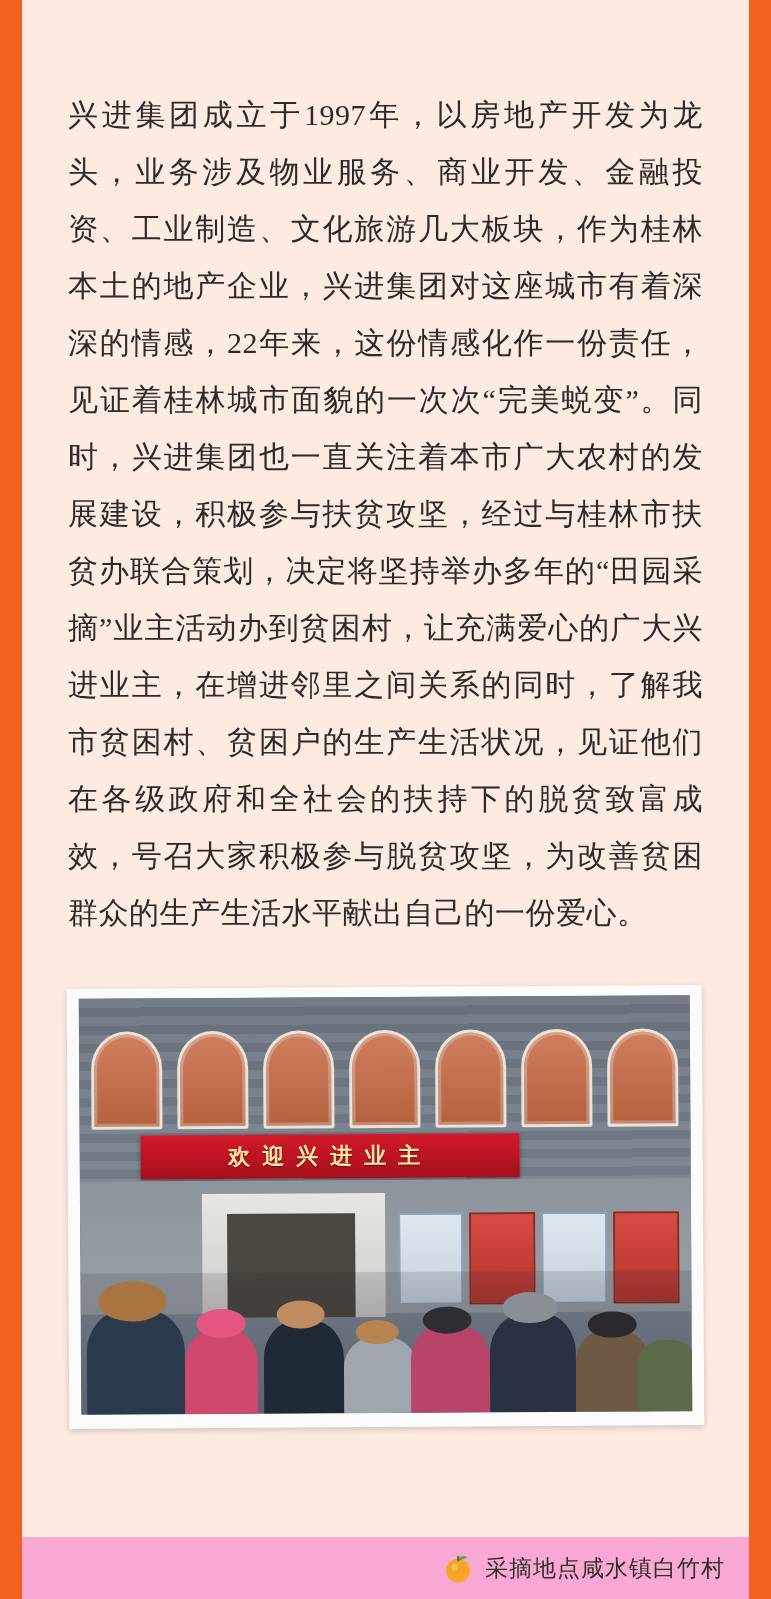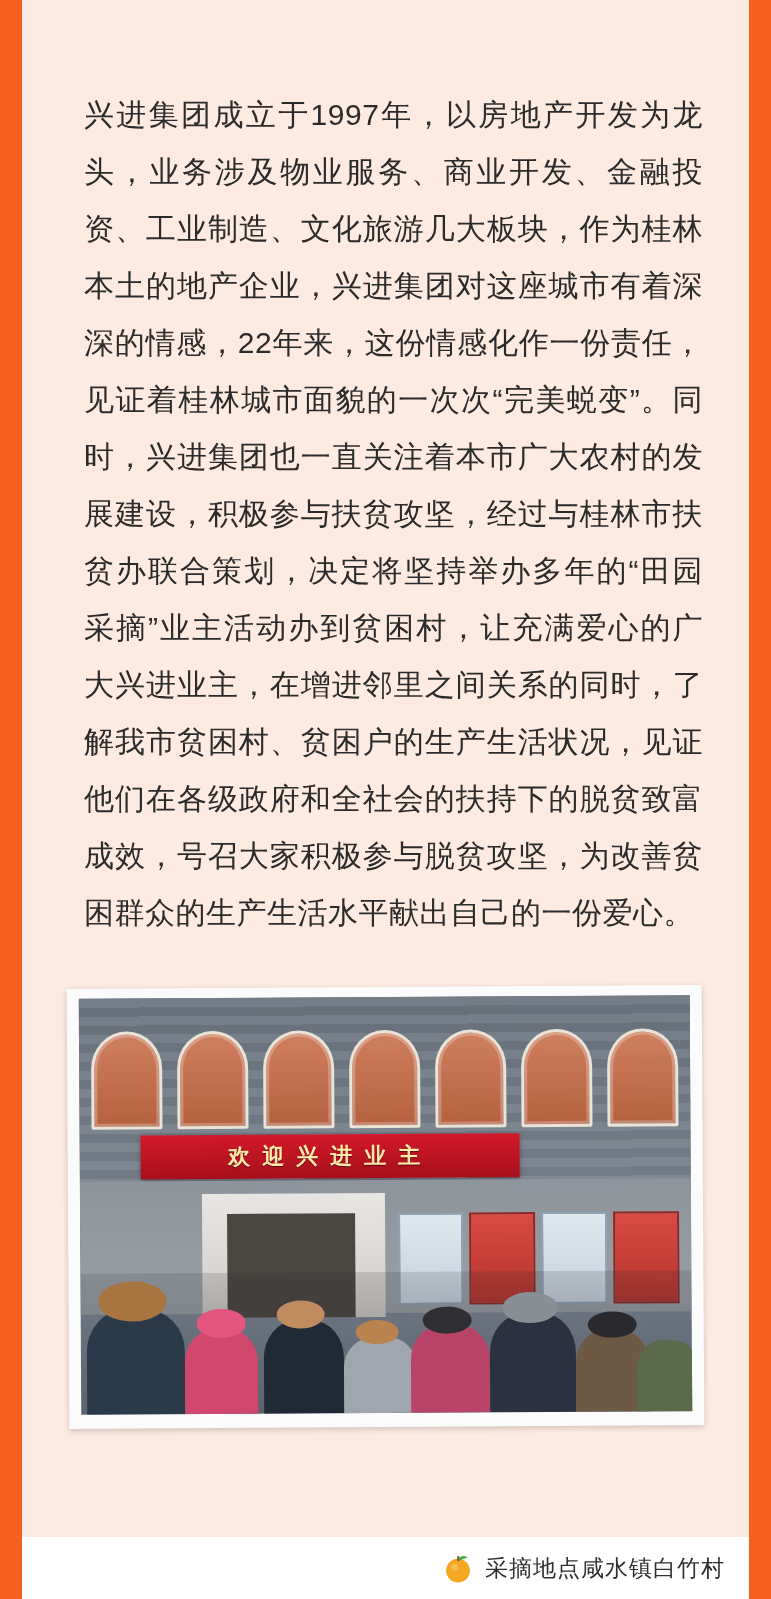--- a/index.html
+++ b/index.html
@@ -41,23 +41,22 @@
     position: relative;
     padding: 56px 46px 0 46px;
     box-sizing: border-box;
   }
   .body-text {
     font-size: 30px;
     line-height: 57px;
     color: #2b2b2b;
     text-align: justify;
     letter-spacing: 0.5px;
-    font-family: Liberation Sans, sans-serif;
+    font-family: Liberation Serif, serif;
     white-space: pre-wrap;
-    margin-left: 16px;
   }
   
   .photo-wrap {
     position: relative;
     margin: 46px 0 0 0;
     padding: 10px 12px 14px 12px;
     background: #fbfbfb;
     box-shadow: 0 2px 6px rgba(0,0,0,0.18);
     transform: rotate(-0.35deg);
   }
@@ -146,21 +145,21 @@
     position: absolute;
     border-radius: 50%;
   }
   
   .caption {
     position: absolute;
     left: 22px;
     right: 22px;
     bottom: 0;
     height: 62px;
-    background: #ffffff;
+    background: #f9a8d4;
     display: flex;
     align-items: center;
     justify-content: flex-end;
     padding-right: 24px;
     box-sizing: border-box;
     padding-left: 48px;
   }
   .caption-icon {
     width: 34px;
     height: 34px;

